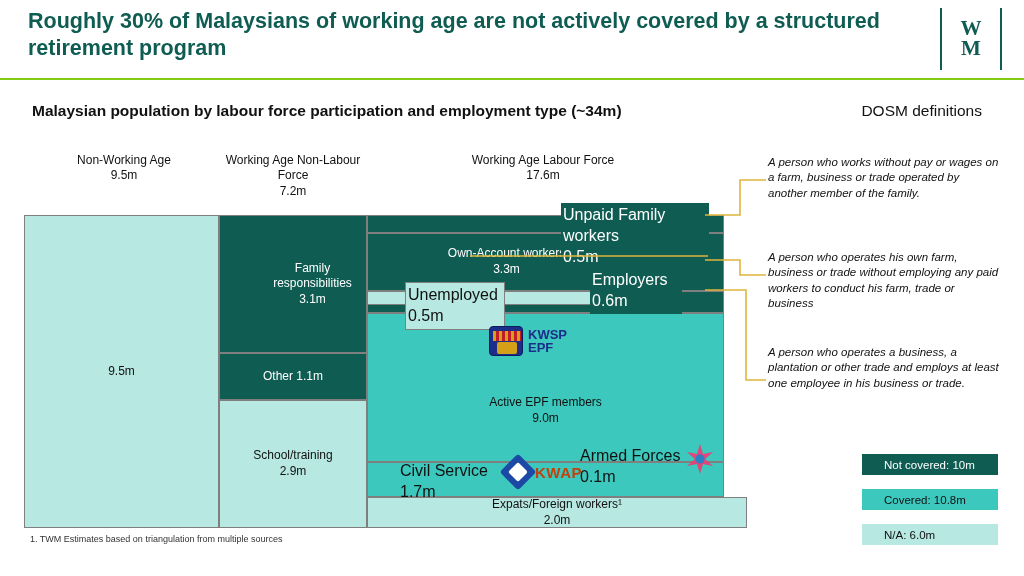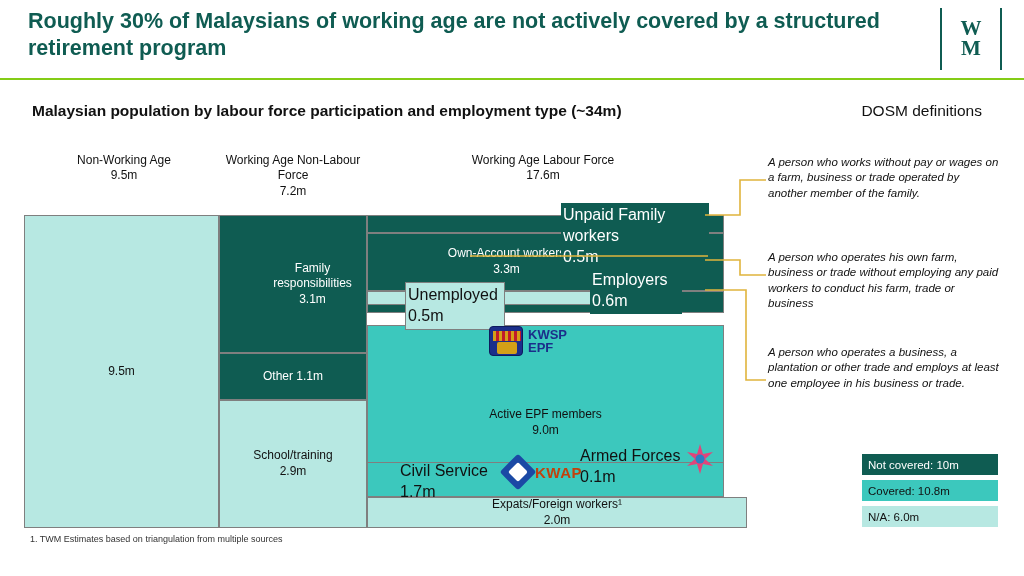--- a/index.html
+++ b/index.html
@@ -59,22 +59,22 @@
 
   .cell { position: absolute; border: 1px solid #7f7f7f; display: flex; align-items: center; justify-content: center; }
   .cell .inner { width: 100%; text-align: center; font-size: 12px; line-height: 1.3; padding: 2px; }
 
   
   .defs { position: absolute; left: 768px; width: 232px; font-size: 11.5px;
     font-style: italic; color: #111; line-height: 1.34; }
 
   
   .legend { position: absolute; left: 862px; top: 454px; width: 136px; }
-  .legend-row { height: 21px; margin-bottom: 5px; display: flex; align-items: center;
-    padding-left: 6px; font-size: 11.5px; }
+  .legend-row { height: 21px; margin-bottom: 14px; display: flex; align-items: center;
+    padding-left: 22px; font-size: 11.5px; }
 
   .footnote { position: absolute; left: 30px; top: 534px; font-size: 9px; color: #333; }
 
   
   .epf-logo { position: absolute; display: flex; align-items: center; gap: 5px; }
   .epf-mark { width: 34px; height: 30px; border-radius: 4px; background: #1b2e8a;
     position: relative; overflow: hidden; border: 1px solid #0d1b5e; }
   .epf-mark:before { content: ""; position: absolute; left: 3px; top: 4px; width: 28px; height: 10px;
     background: repeating-linear-gradient(90deg, #d4a017 0 3px, #c21b2a 3px 6px); }
   .epf-mark:after { content: ""; position: absolute; left: 7px; top: 15px; width: 20px; height: 12px;
@@ -161,21 +161,21 @@
     </div>
 
     <div class="cell dark" style="left:343px; top:76px; width:357px; height:22px;">
       <div class="inner" style="visibility:hidden;">.</div>
     </div>
 
     <div class="cell light" style="left:343px; top:76px; width:288px; height:14px;">
       <div class="inner" style="visibility:hidden;">.</div>
     </div>
 
-    <div class="cell teal" style="left:343px; top:110px; width:357px; height:149px;justify-content:center;">
+    <div class="cell teal" style="left:343px; top:98px; width:357px; height:149px;justify-content:center;">
       <div class="inner" style="padding-top:48px;">
         <span>Active EPF members</span><br>
         <span>9.0m</span>
       </div>
     </div>
 
     <div class="cell teal" style="left:343px; top:247px; width:357px; height:35px;">
       <div class="inner" style="visibility:hidden;">.</div>
     </div>
 

